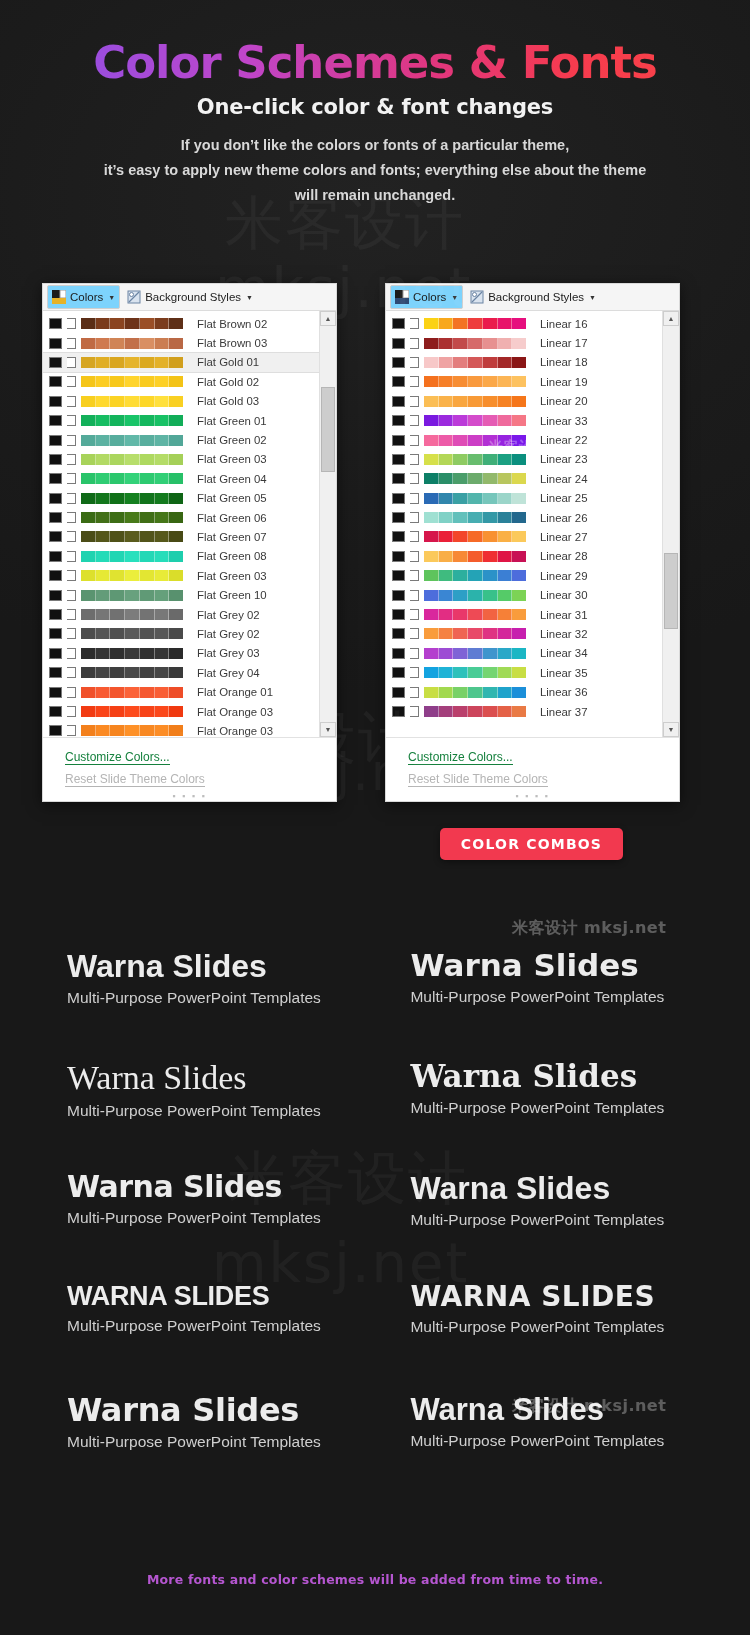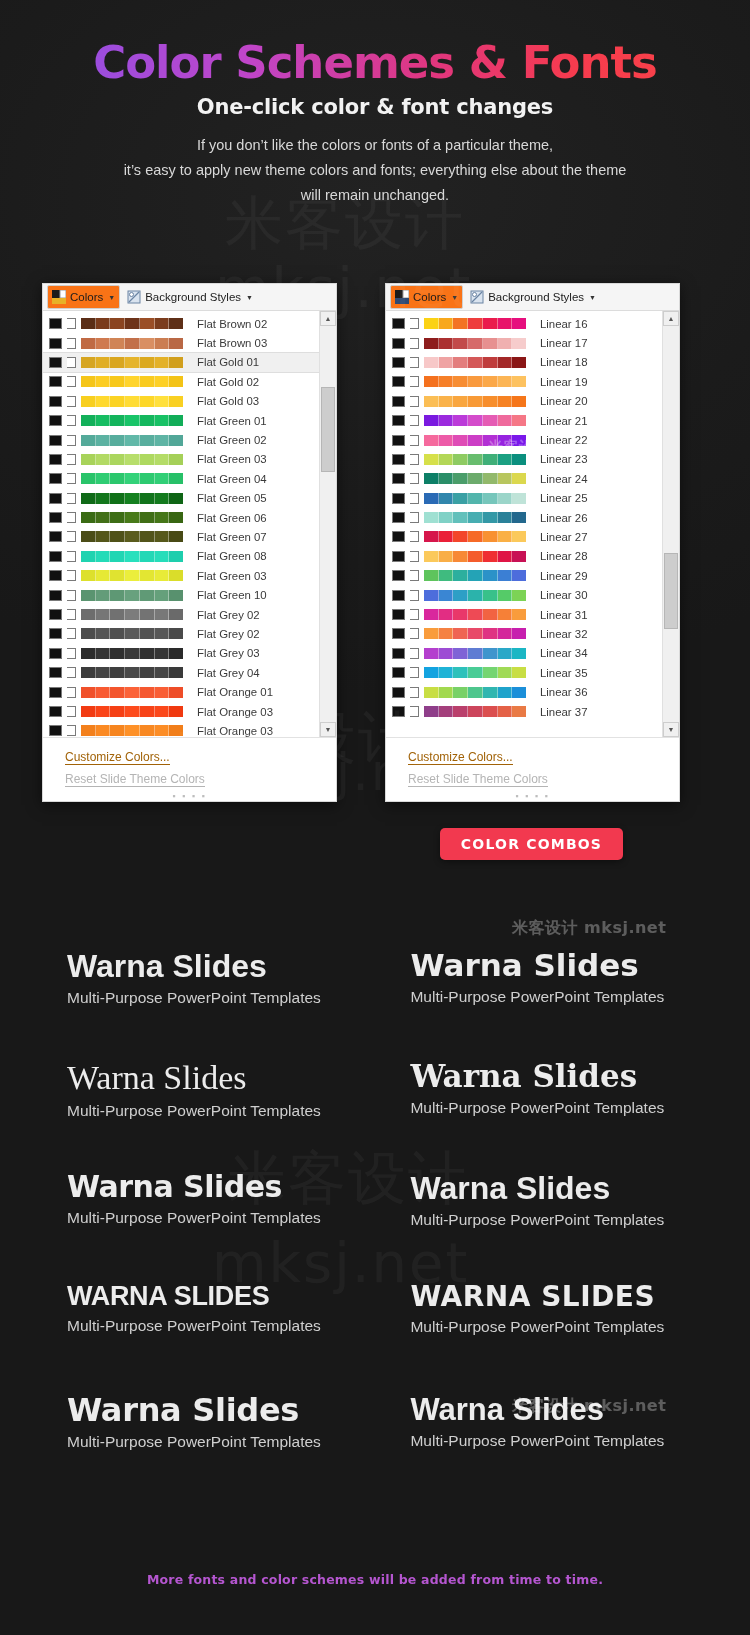--- a/index.html
+++ b/index.html
@@ -32,42 +32,42 @@
     -webkit-text-fill-color:transparent;color:transparent;
     font-family:"DejaVu Sans",sans-serif;
     display:inline-block;
   }
   h2.subtitle{
     margin:10px 0 0 0;font-size:21px;font-weight:700;color:#f2f2f2;
     font-family:"DejaVu Sans",sans-serif;letter-spacing:-.2px;
   }
   p.desc{
     margin:14px auto 16px auto;width:600px;font-size:14.5px;line-height:25px;
-    color:#d8d8d8;font-weight:400;
+    color:#d8d8d8;font-weight:700;
   }
   p.desc span{display:block;}
 
   
   .panels{position:absolute;top:283px;left:0;width:750px;height:525px;}
   .panel{
     position:absolute;top:0;width:293px;height:517px;
     background:#ffffff;border:1px solid #d9d9d9;
     box-shadow:0 3px 14px rgba(0,0,0,.55);
     overflow:hidden;
   }
   .panel.left{left:42px;}
   .panel.right{left:385px;}
 
   .panel-toolbar{
     height:26px;background:#f5f5f5;border-bottom:1px solid #dcdcdc;
     display:flex;align-items:center;padding:0 4px;gap:2px;
   }
   .tb-item{display:flex;align-items:center;gap:4px;padding:2px 5px;height:20px;
            font-size:11.5px;color:#1c1c1c;border-radius:2px;cursor:default;}
-  .tb-item.active{background:#f97316;border:1px solid #cfcfcf;padding:1px 4px;}
+  .tb-item.active{background:#7dd3fc;border:1px solid #cfcfcf;padding:1px 4px;}
   .sw-icon{width:14px;height:14px;display:block;}
   .caret{font-size:7px;color:#333;margin-left:1px;line-height:1;}
 
   .list-area{position:relative;height:426px;background:#fff;
              border-bottom:1px solid #e2e2e2;overflow:hidden;}
   .list-rows{position:absolute;top:0;left:0;right:17px;bottom:0;padding-top:3px;}
   .row{display:flex;align-items:center;height:19.4px;padding-left:6px;gap:5px;}
   .row.sel{background:#f0f0f0;outline:1px solid #dedede;}
   .sw-dark{width:13px;height:11px;flex:none;background:#111;
            border:1px solid #7a7a7a;box-sizing:border-box;}
@@ -82,21 +82,21 @@
   
   .sbar{position:absolute;top:0;right:0;width:16px;height:100%;
         background:#f0f0f0;border-left:1px solid #e0e0e0;}
   .sb-btn{height:15px;background:#f0f0f0;border:1px solid #cdcdcd;
           display:flex;align-items:center;justify-content:center;
           font-size:7px;color:#555;box-sizing:border-box;}
   .sb-thumb{position:absolute;left:1px;width:14px;background:#cdcdcd;
             border:1px solid #b6b6b6;box-sizing:border-box;}
 
   .panel-foot{height:62px;background:#fff;padding:8px 0 0 0;}
-  .foot-item{font-size:12px;color:#a16207;padding:4px 0 4px 22px;}
+  .foot-item{font-size:12px;color:#15803d;padding:4px 0 4px 22px;}
   .foot-item.dim{color:#b4b4b4;}
   .foot-item u{text-decoration:none;border-bottom:1px solid currentColor;}
   .grip{text-align:center;font-size:9px;color:#bdbdbd;letter-spacing:2px;margin-top:1px;}
 
   
   .btn{
     position:absolute;height:32px;border-radius:5px;display:flex;
     align-items:center;justify-content:center;
     font-size:14px;font-weight:700;letter-spacing:1.2px;color:#fff;
     font-family:"DejaVu Sans",sans-serif;cursor:pointer;
@@ -592,21 +592,21 @@
               <span class="sw-white"></span>
               <span class="ramp">
                 <i style="background: rgb(122, 26, 224);"></i>
                 <i style="background: rgb(155, 42, 222);"></i>
                 <i style="background: rgb(187, 59, 217);"></i>
                 <i style="background: rgb(212, 76, 203);"></i>
                 <i style="background: rgb(229, 92, 180);"></i>
                 <i style="background: rgb(239, 106, 156);"></i>
                 <i style="background: rgb(245, 119, 134);"></i>
               </span>
-              <span class="row-label">Linear 21</span>
+              <span class="row-label">Linear 33</span>
             </div>
             <div class="row">
               <span class="sw-dark"></span>
               <span class="sw-white"></span>
               <span class="ramp">
                 <i style="background: rgb(245, 106, 157);"></i>
                 <i style="background: rgb(237, 91, 168);"></i>
                 <i style="background: rgb(223, 76, 182);"></i>
                 <i style="background: rgb(204, 62, 198);"></i>
                 <i style="background: rgb(178, 48, 212);"></i>

